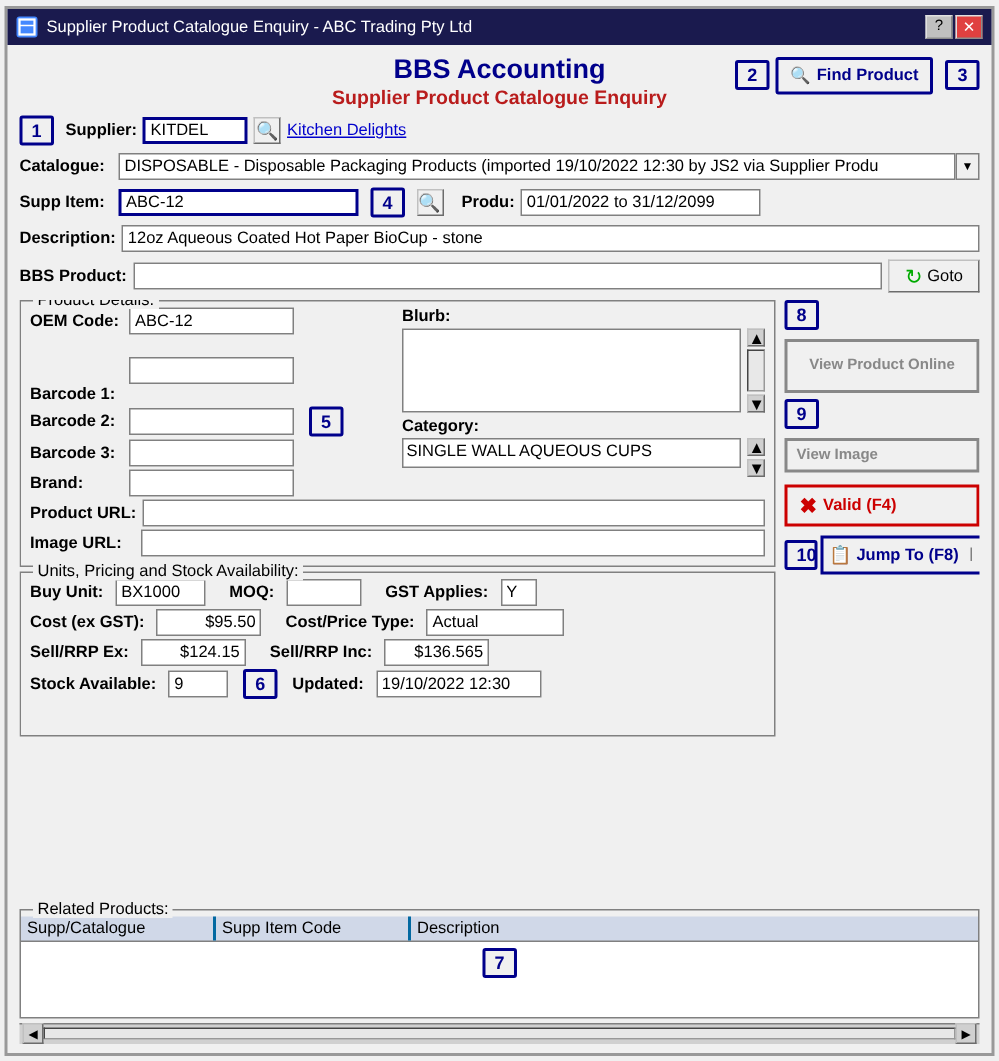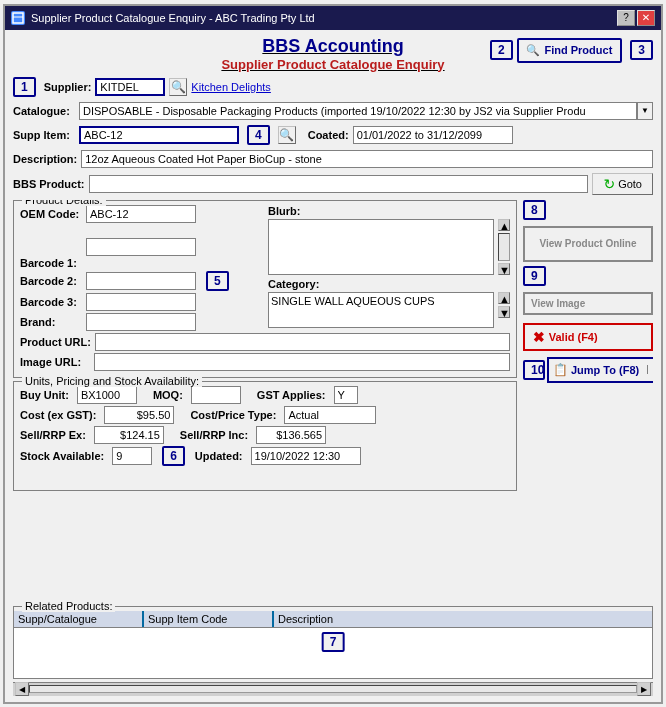--- a/index.html
+++ b/index.html
@@ -181,21 +181,21 @@
       background: white;
       height: 56px;
       width: 100%;
       resize: none;
       font-size: 11px;
       padding: 2px;
     }
     .category-area {
       border: 1px solid #808080;
       background: white;
-      height: 36px;
+      height: 20px;
       width: 100%;
       padding: 2px;
       font-size: 11px;
     }
 
     .right-buttons {
       display: flex;
       flex-direction: column;
       gap: 4px;
       min-width: 120px;
@@ -337,21 +337,21 @@
       <span>Supplier Product Catalogue Enquiry - ABC Trading Pty Ltd</span>
     </div>
     <div class="title-bar-controls">
       <div class="title-btn">?</div>
       <div class="title-btn close">✕</div>
     </div>
   </div>
 
   <div class="content">
 
-    <div style="position:relative;text-decoration:underline;">
+    <div style="position:relative;">
       <div class="header-section">
         <div class="header-title">BBS Accounting</div>
         <div class="header-subtitle">Supplier Product Catalogue Enquiry</div>
       </div>
       <div style="position:absolute;right:0;top:2px;display:flex;align-items:center;gap:4px;">
         <span class="badge">2</span>
         <button class="find-product-btn" style="position:static;border:2px solid #00008b;">
           <span>🔍</span>
           <span>Find Product</span>
         </button>
@@ -373,21 +373,21 @@
         <input class="form-input" style="flex: 1 1 0%;" value="DISPOSABLE - Disposable Packaging Products (imported 19/10/2022 12:30 by JS2 via Supplier Produ">
         <div class="dropdown-arrow">▼</div>
       </div>
     </div>
 
     <div class="form-row">
       <span class="form-label" style="min-width:62px;">Supp Item:</span>
       <input class="form-input blue-border" style="width: 160px;" value="ABC-12">
       <span class="badge" style="margin:0 4px;">4</span>
       <div class="icon-btn">🔍</div>
-      <span class="form-label" style="margin-left:8px;">Coated:</span>
+      <span class="form-label" style="margin-left:8px;">Produ:</span>
       <input class="form-input" style="width: 160px;" value="01/01/2022 to 31/12/2099">
     </div>
 
     <div class="form-row">
       <span class="form-label" style="min-width:62px;">Description:</span>
       <input class="form-input" style="flex: 1 1 0%;" value="12oz Aqueous Coated Hot Paper BioCup - stone">
     </div>
 
     <div class="form-row">
       <span class="form-label" style="min-width:62px;">BBS Product:</span>

